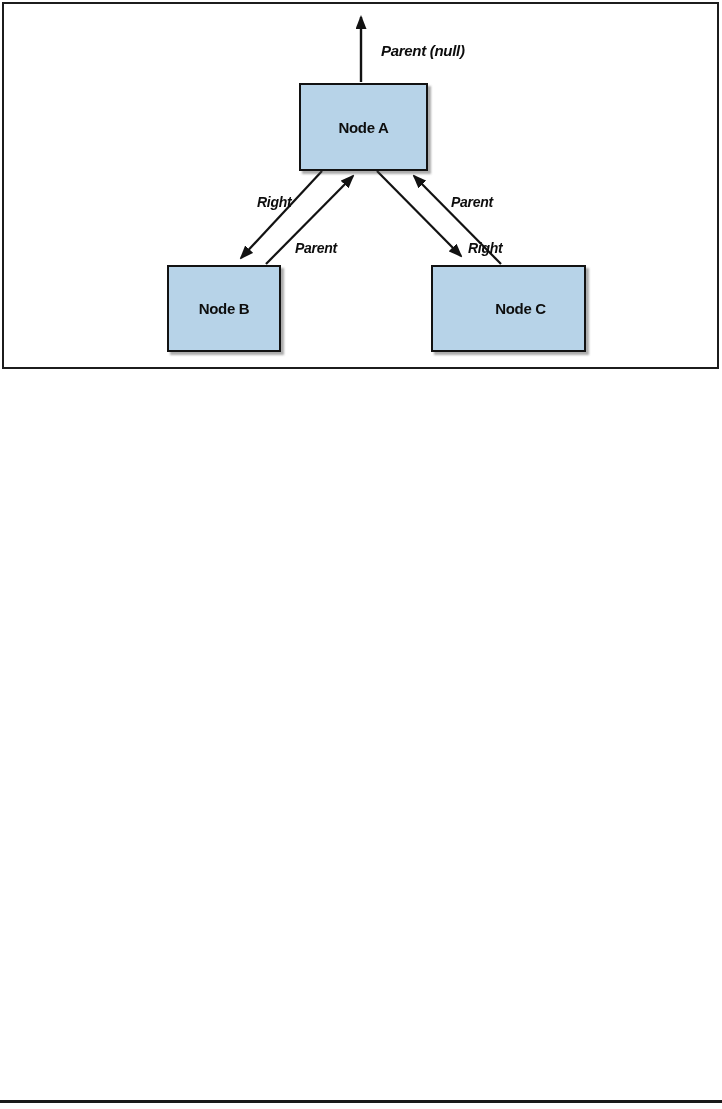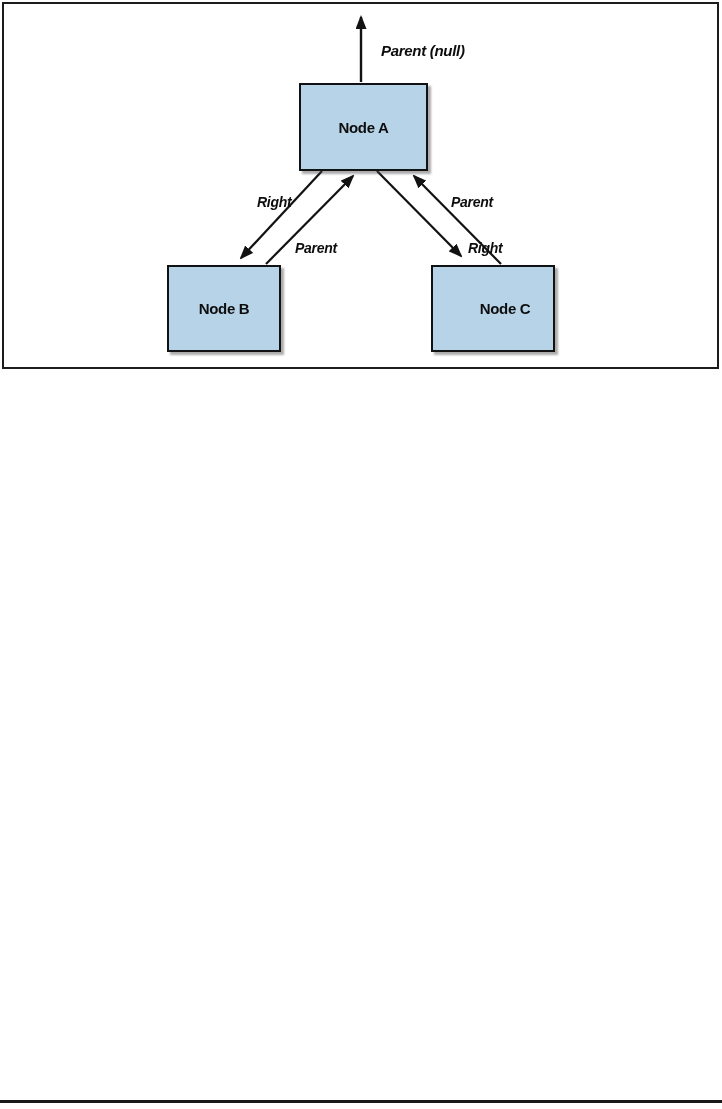--- a/index.html
+++ b/index.html
@@ -35,21 +35,21 @@
     display: flex;
     align-items: center;
     justify-content: center;
     font-size: 15px;
     font-weight: 700;
     letter-spacing: -0.3px;
     color: #0d0d0d;
   }
   .node-a { left: 295px; top: 79px;  width: 129px; height: 88px; }
   .node-b { left: 163px; top: 261px; width: 114px; height: 87px; }
-  .node-c { left: 427px; top: 261px; width: 124px; height: 87px; padding-left: 24px; }
+  .node-c { left: 427px; top: 261px; width: 155px; height: 87px; padding-left: 24px; }
 
   .edge-label {
     position: absolute;
     font-size: 14px;
     font-weight: 700;
     letter-spacing: -0.3px;
     color: #0d0d0d;
     white-space: nowrap;
     font-style: italic;
   }

